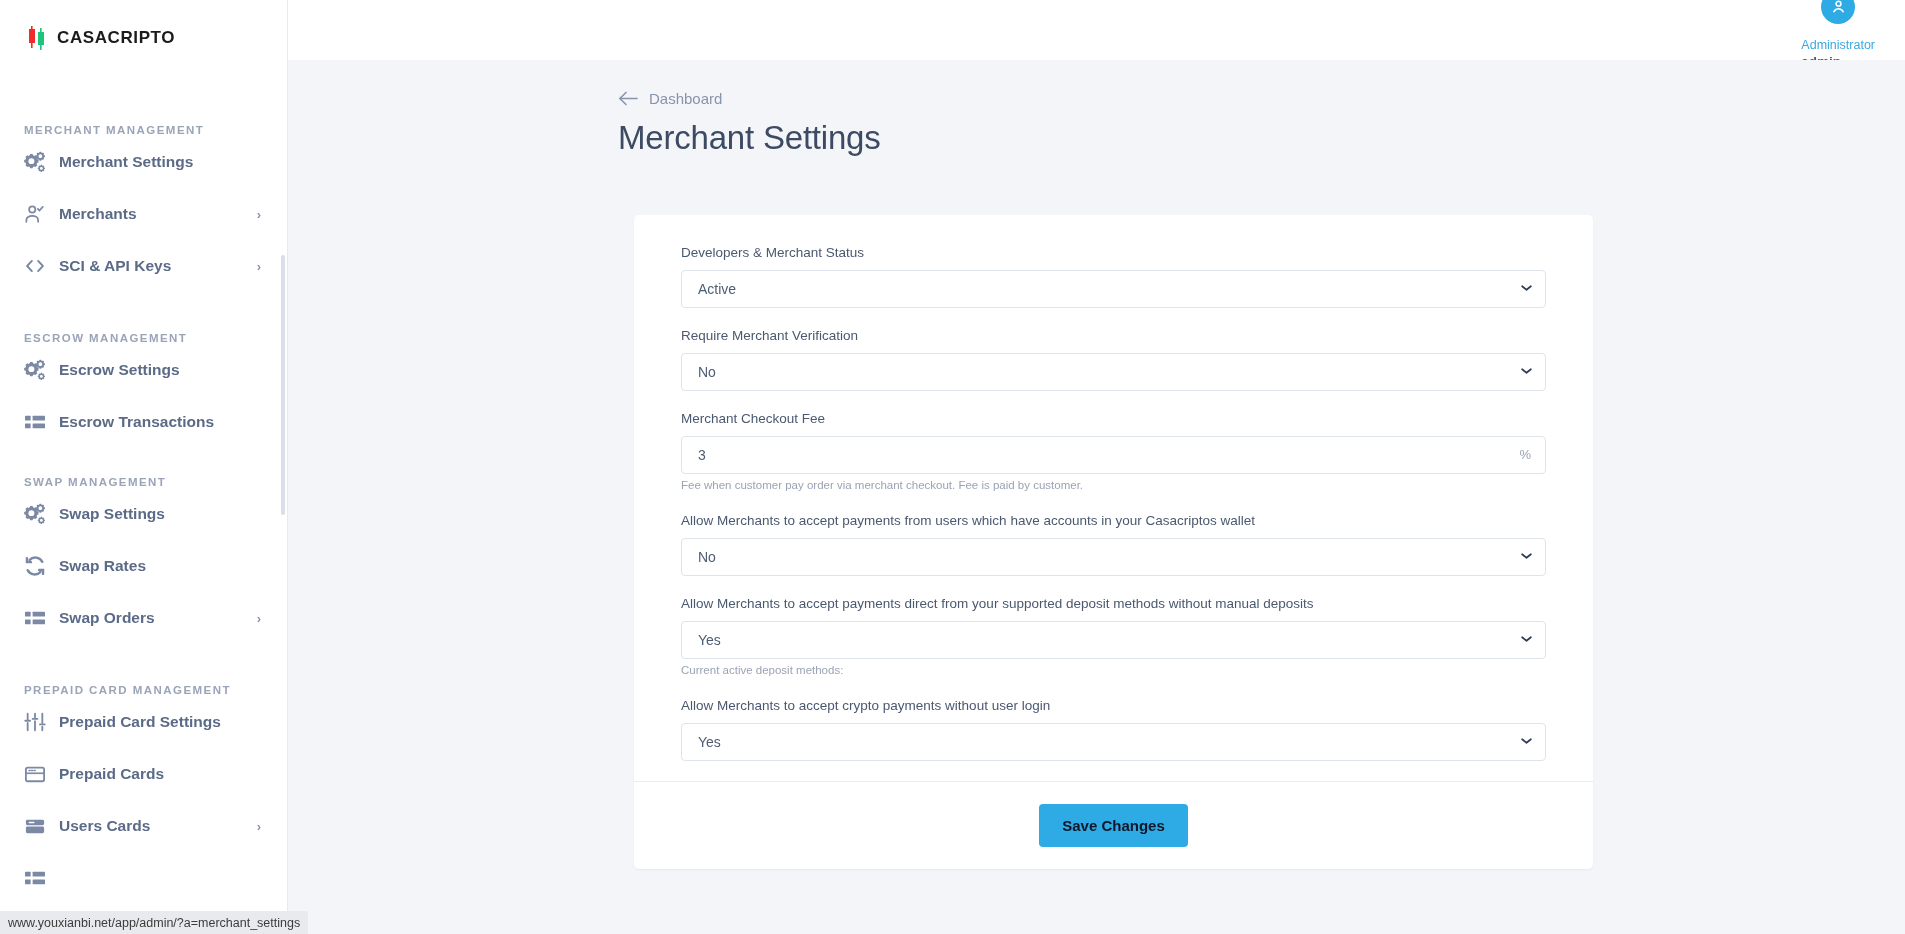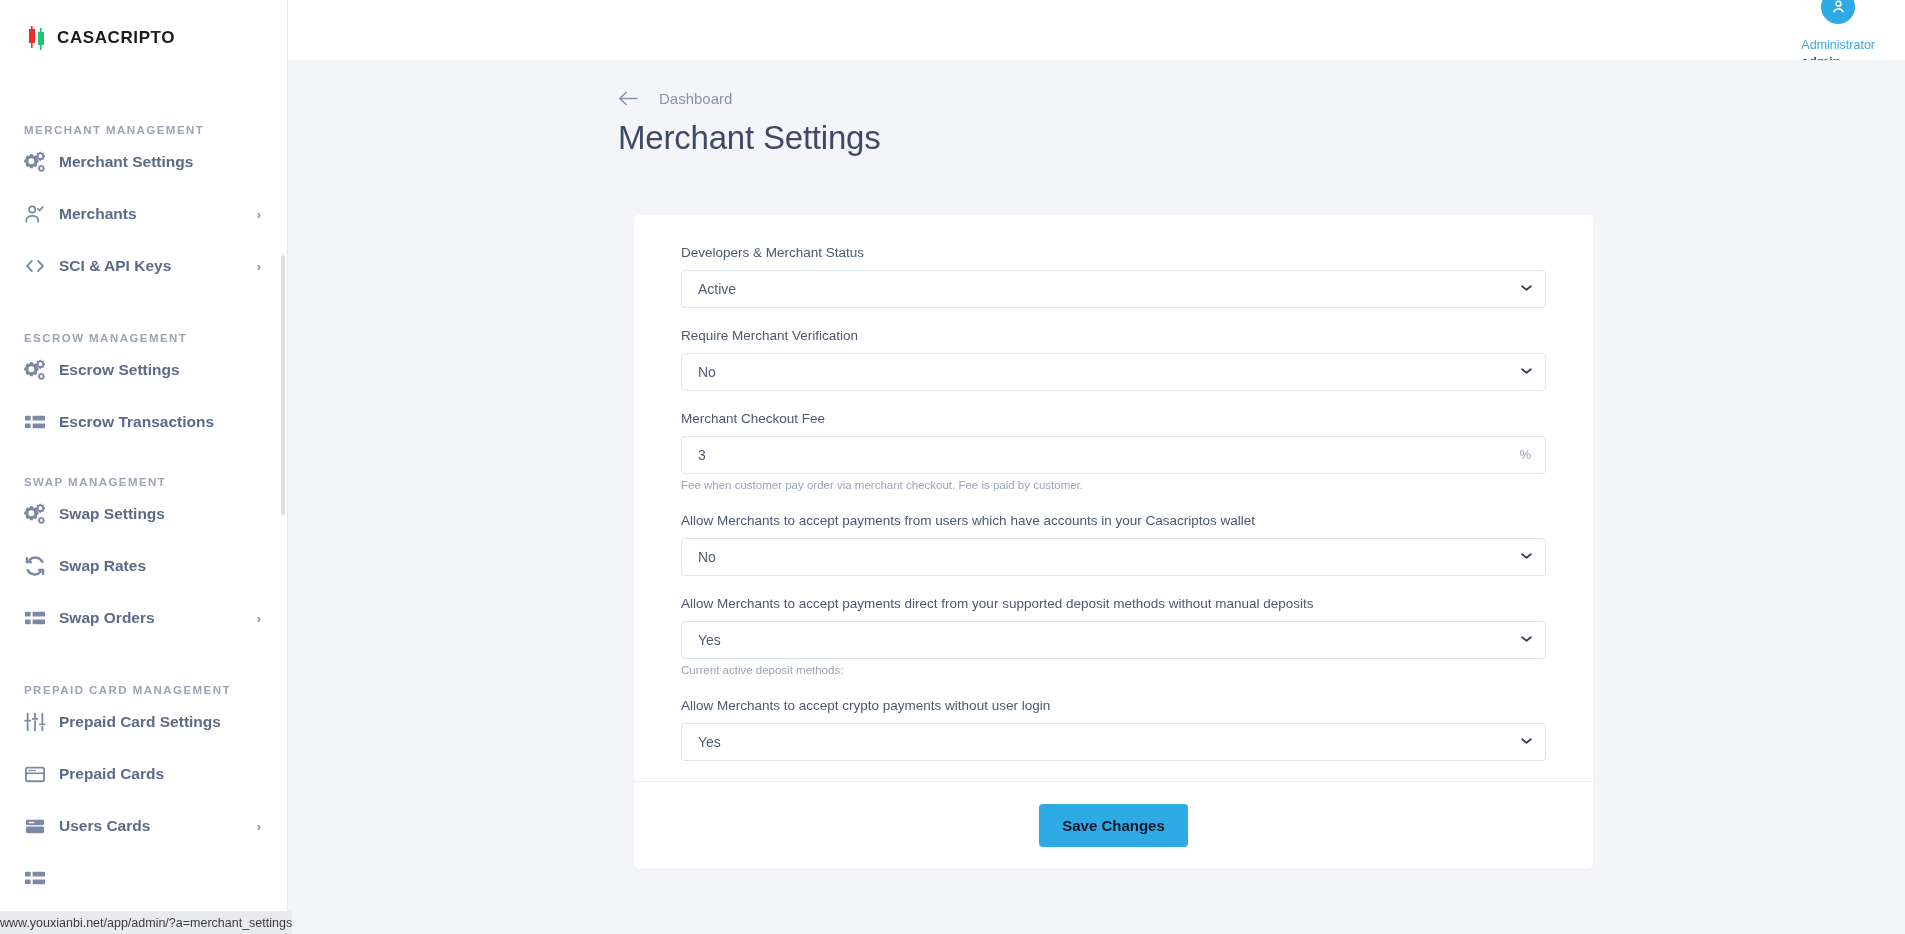--- a/index.html
+++ b/index.html
@@ -136,21 +136,21 @@
 
   
   #main {
     position: absolute;
     left: 288px; top: 60px;
     width: 1617px; height: 874px;
     background: #f4f5f9;
     overflow: hidden;
   }
   .breadcrumb {
-    display: flex; align-items: flex-start; gap: 20px;
+    display: flex; align-items: flex-start; gap: 10px;
     margin: 30px 16px 0 330px;
     cursor: pointer;
     width: max-content;
   }
   .breadcrumb .bc-label {
     font-size: 15px;
     color: #8794ab;
   }
   .page-title {
     margin: 12px 0 0 330px;
@@ -239,21 +239,21 @@
 
   
   #statusbar {
     position: absolute;
     left: 0; bottom: 0;
     height: 23px;
     background: #e9eaee;
     color: #3c3c3c;
     font-size: 12.5px;
     display: flex; align-items: center;
-    padding: 0 0;
+    padding: 0 8px;
     font-family: "Liberation Sans", sans-serif;
     z-index: 50;
     border-top-right-radius: 2px;
   }
 </style>
 </head>
 <body>
 
 <div id="sidebar">
   <div id="sidebar-scroll">

